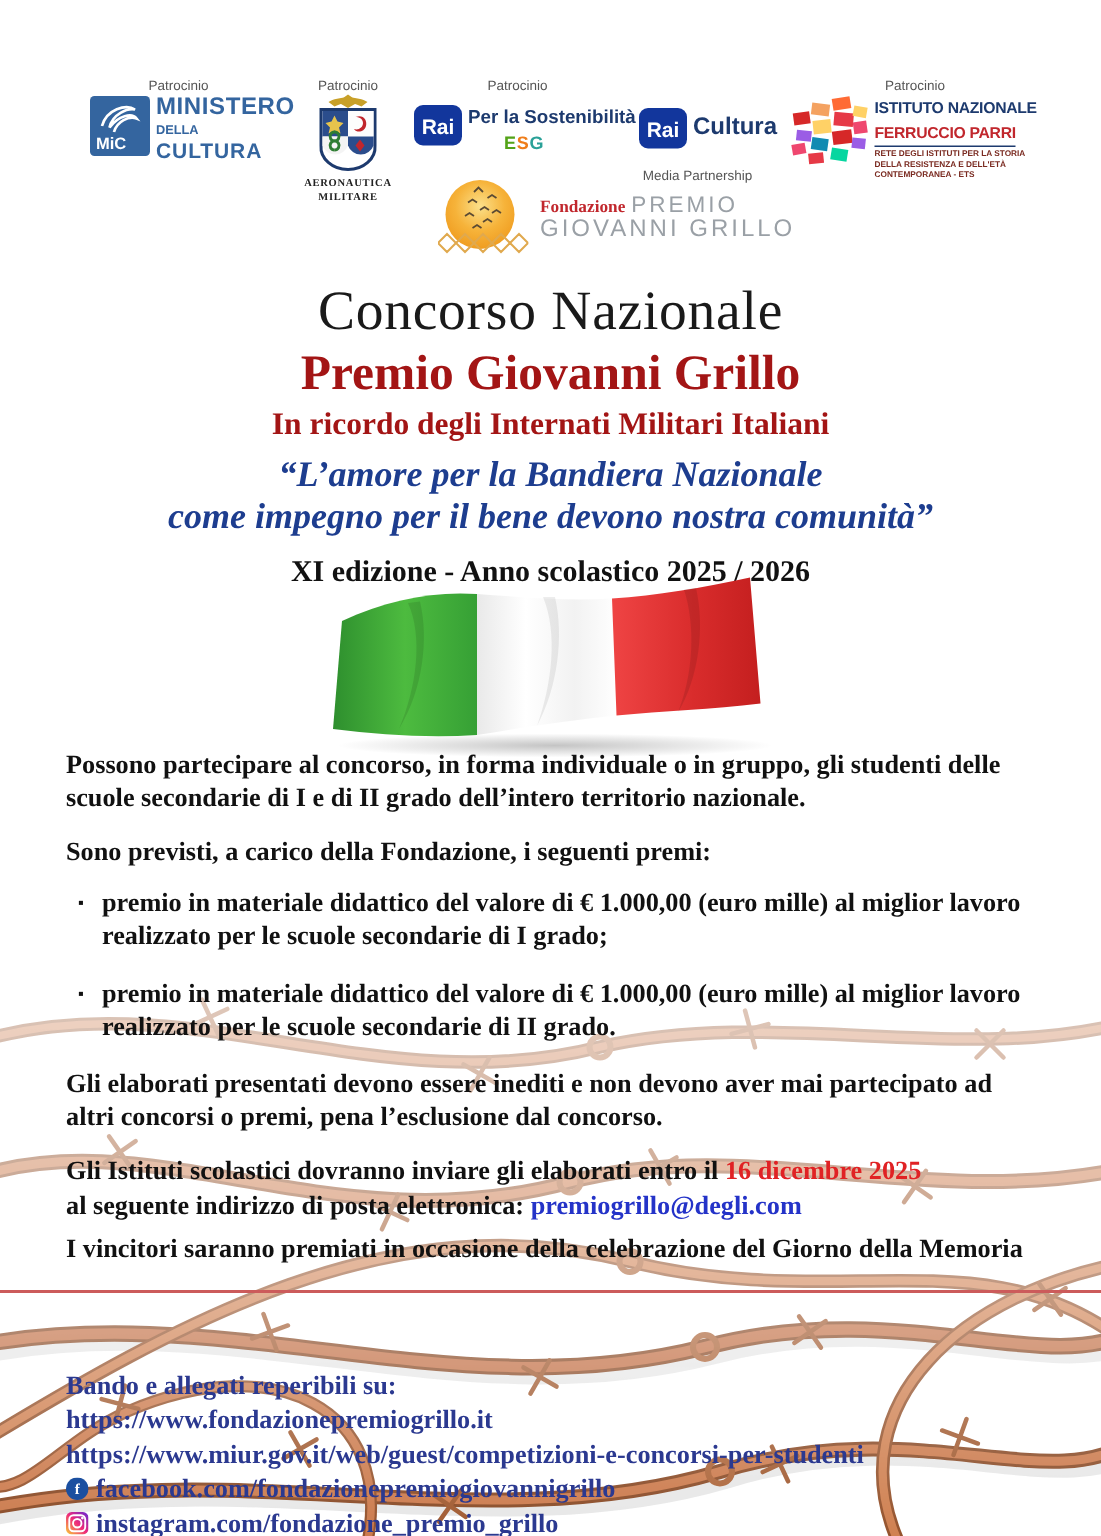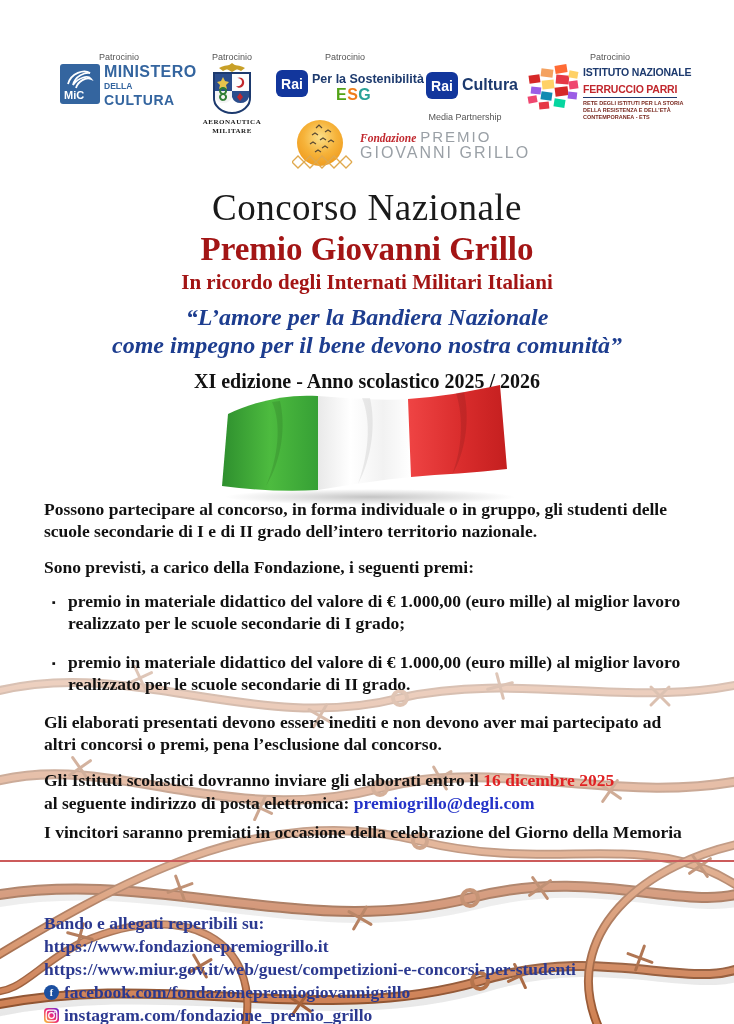--- a/index.html
+++ b/index.html
@@ -12,29 +12,29 @@
   .mic-l1{font-size:16px;font-weight:bold;letter-spacing:.4px;}
   .mic-l2{font-size:8.5px;font-weight:bold;margin:2px 0;}
   .mic-l3{font-size:14px;font-weight:bold;letter-spacing:.6px;}
   .aero{position:absolute;display:flex;flex-direction:column;align-items:center;}
   .aero-cap{font-size:7px;font-weight:bold;color:#222;letter-spacing:.5px;line-height:1.25;text-align:center;margin-top:2px;}
   .rai-sq{width:32px;height:27px;background:#12369c;border-radius:6px;color:#fff;
           font-family:"Liberation Sans",sans-serif;font-weight:bold;font-size:14px;
           display:flex;align-items:center;justify-content:center;flex:0 0 auto;}
   .raiesg-txt{font-family:"Liberation Sans",sans-serif;line-height:1.05;}
   .raiesg-l1{font-size:12.5px;font-weight:bold;color:#1d3a6e;}
-  .esg{font-size:16px;font-weight:bold;letter-spacing:.5px;padding-left:24px;}
+  .esg{font-size:12px;font-weight:bold;letter-spacing:.5px;padding-left:24px;}
   .raicultura-l1{font-size:16px;font-weight:bold;color:#1d3a6e;font-family:"Liberation Sans",sans-serif;margin-top:4px;}
   .parri-txt{font-family:"Liberation Sans",sans-serif;line-height:1.05;width:118px;}
   .parri-l1{font-size:10.5px;font-weight:bold;color:#1d3a6e;letter-spacing:-.2px;}
   .parri-l2{font-size:10.5px;font-weight:bold;color:#c1272d;letter-spacing:-.2px;border-bottom:1.5px solid #1d3a6e;padding-bottom:2px;margin-bottom:2px;}
   .parri-s{font-size:5.5px;font-weight:bold;color:#7a2a20;line-height:1.3;}
   .fond{position:absolute;display:flex;align-items:center;gap:6px;}
   .fond-txt{line-height:1;}
-  .fond-l1{font-size:11.5px;font-style:italic;font-weight:bold;color:#c1272d;}
+  .fond-l1{font-size:11.5px;font-weight:bold;color:#c1272d;}
   .fond-caps{font-family:"Liberation Sans",sans-serif;font-size:15px;color:#9aa0a6;letter-spacing:2px;}
   
   .titleblock{position:absolute;left:0;top:186px;width:100%;text-align:center;}
   .t1{font-size:37px;color:#1a1a1a;letter-spacing:.5px;}
   .t2{font-size:33px;font-weight:bold;margin-top:2px;}
   .t3{font-size:21px;font-weight:bold;margin-top:2px;}
   .quote{font-size:24px;font-weight:bold;font-style:italic;line-height:1.18;margin-top:8px;}
   .edition{font-size:20px;font-weight:bold;color:#111;margin-top:10px;}
   
   .flag{position:absolute;left:50%;transform:translateX(-50%);top:374px;}

